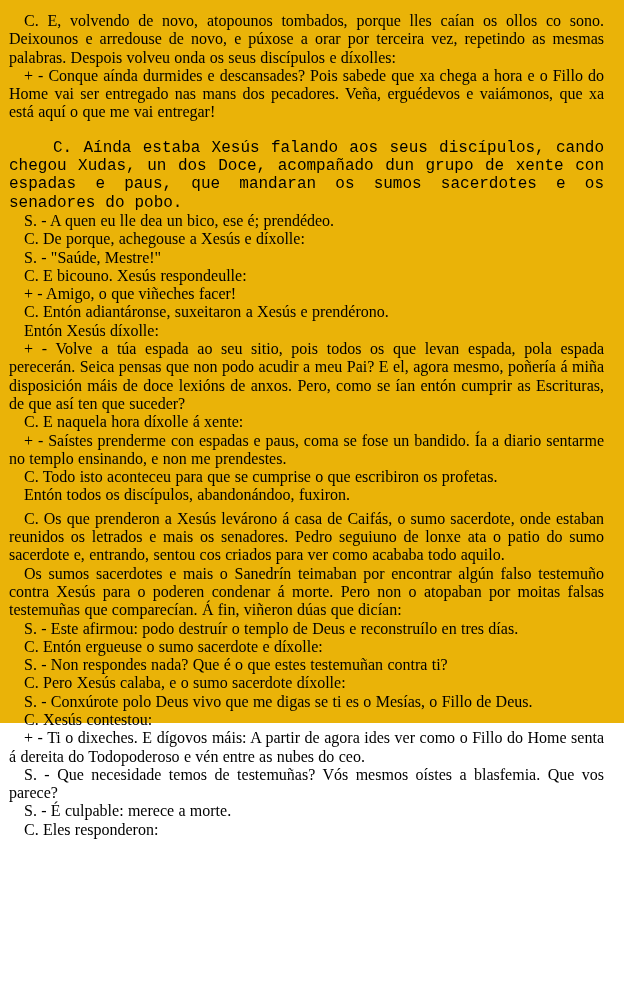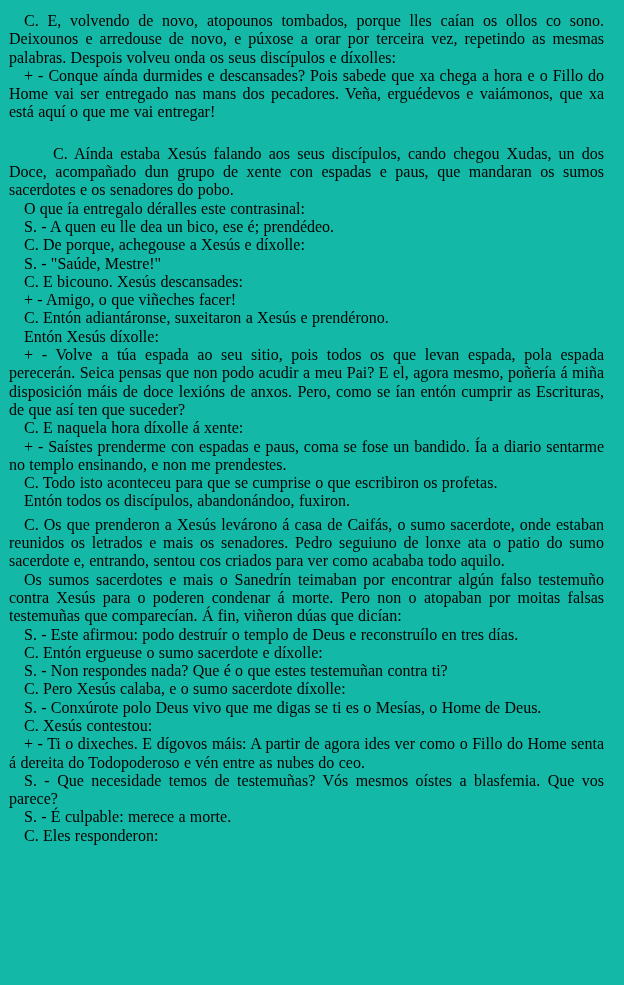--- a/index.html
+++ b/index.html
@@ -10,67 +10,67 @@
     width: 624px;
     height: 985px;
     background: #ffffff;
     color: #000000;
     font-family: "Liberation Serif", "DejaVu Serif", serif;
     overflow: hidden;
   }
   .page {
     box-sizing: border-box;
     width: 624px;
-    height: 985px;
+    height: 723px;
     padding: 12px 20px 0 9px;
-    background: #14b8a6;
+    background: #eab308;
   }
   .page p {
     margin: 0;
     font-size: 16px;
     line-height: 18.3px;
     text-align: justify;
     text-indent: 15px;
     word-spacing: 0.02em;
   }
   
   .page p.section {
     text-indent: 44px;
-    margin-top: 23px;
+    margin-top: 17px;
+    font-family: Liberation Mono, monospace;
   }
   
   .page p.gap {
     margin-top: 5px;
   }
 </style>
 </head>
 <body>
 
 <main class="page">
   <p>C. E, volvendo de novo, atopounos tombados, porque lles caían os ollos co sono. Deixounos e arredouse de novo, e púxose a orar por terceira vez, repetindo as mesmas palabras. Despois volveu onda os seus discípulos e díxolles:</p>
   <p>+ - Conque aínda durmides e descansades? Pois sabede que xa chega a hora e o Fillo do Home vai ser entregado nas mans dos pecadores. Veña, erguédevos e vaiámonos, que xa está aquí o que me vai entregar!</p>
   <p class="section">C. Aínda estaba Xesús falando aos seus discípulos, cando chegou Xudas, un dos Doce, acompañado dun grupo de xente con espadas e paus, que mandaran os sumos sacerdotes e os senadores do pobo.</p>
-  <p>O que ía entregalo déralles este contrasinal:</p>
   <p>S. - A quen eu lle dea un bico, ese é; prendédeo.</p>
   <p>C. De porque, achegouse a Xesús e díxolle:</p>
   <p>S. - "Saúde, Mestre!"</p>
-  <p>C. E bicouno. Xesús descansades:</p>
+  <p>C. E bicouno. Xesús respondeulle:</p>
   <p>+ - Amigo, o que viñeches facer!</p>
   <p>C. Entón adiantáronse, suxeitaron a Xesús e prendérono.</p>
   <p>Entón Xesús díxolle:</p>
   <p>+ - Volve a túa espada ao seu sitio, pois todos os que levan espada, pola espada perecerán. Seica pensas que non podo acudir a meu Pai? E el, agora mesmo, poñería á miña disposición máis de doce lexións de anxos. Pero, como se ían entón cumprir as Escrituras, de que así ten que suceder?</p>
   <p>C. E naquela hora díxolle á xente:</p>
   <p>+ - Saístes prenderme con espadas e paus, coma se fose un bandido. Ía a diario sentarme no templo ensinando, e non me prendestes.</p>
   <p>C. Todo isto aconteceu para que se cumprise o que escribiron os profetas.</p>
   <p>Entón todos os discípulos, abandonándoo, fuxiron.</p>
   <p class="gap">C. Os que prenderon a Xesús levárono á casa de Caifás, o sumo sacerdote, onde estaban reunidos os letrados e mais os senadores. Pedro seguiuno de lonxe ata o patio do sumo sacerdote e, entrando, sentou cos criados para ver como acababa todo aquilo.</p>
   <p>Os sumos sacerdotes e mais o Sanedrín teimaban por encontrar algún falso testemuño contra Xesús para o poderen condenar á morte. Pero non o atopaban por moitas falsas testemuñas que comparecían. Á fin, viñeron dúas que dicían:</p>
   <p>S. - Este afirmou: podo destruír o templo de Deus e reconstruílo en tres días.</p>
   <p>C. Entón ergueuse o sumo sacerdote e díxolle:</p>
   <p>S. - Non respondes nada? Que é o que estes testemuñan contra ti?</p>
   <p>C. Pero Xesús calaba, e o sumo sacerdote díxolle:</p>
-  <p>S. - Conxúrote polo Deus vivo que me digas se ti es o Mesías, o Home de Deus.</p>
+  <p>S. - Conxúrote polo Deus vivo que me digas se ti es o Mesías, o Fillo de Deus.</p>
   <p>C. Xesús contestou:</p>
   <p>+ - Ti o dixeches. E dígovos máis: A partir de agora ides ver como o Fillo do Home senta á dereita do Todopoderoso e vén entre as nubes do ceo.</p>
   <p>S. - Que necesidade temos de testemuñas? Vós mesmos oístes a blasfemia. Que vos parece?</p>
   <p>S. - É culpable: merece a morte.</p>
   <p>C. Eles responderon:</p>
 </main>
 
 </body></html>

